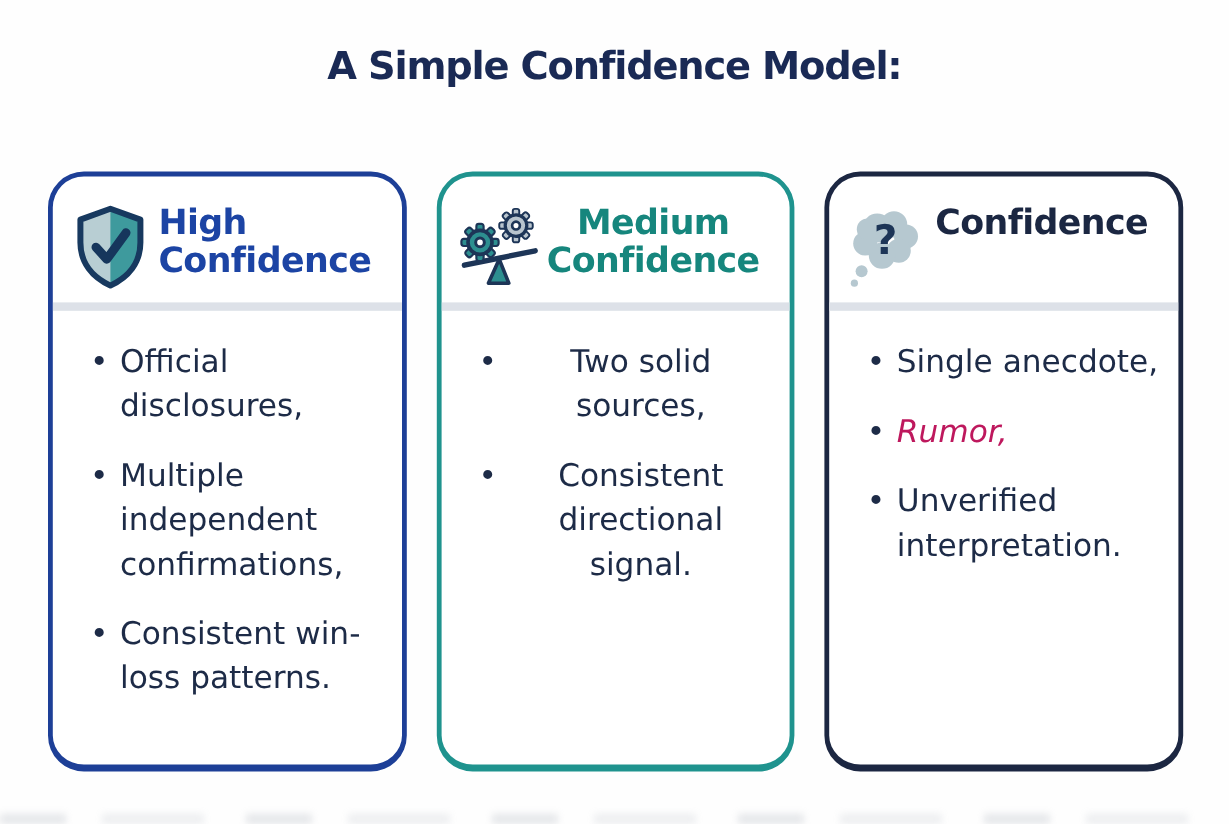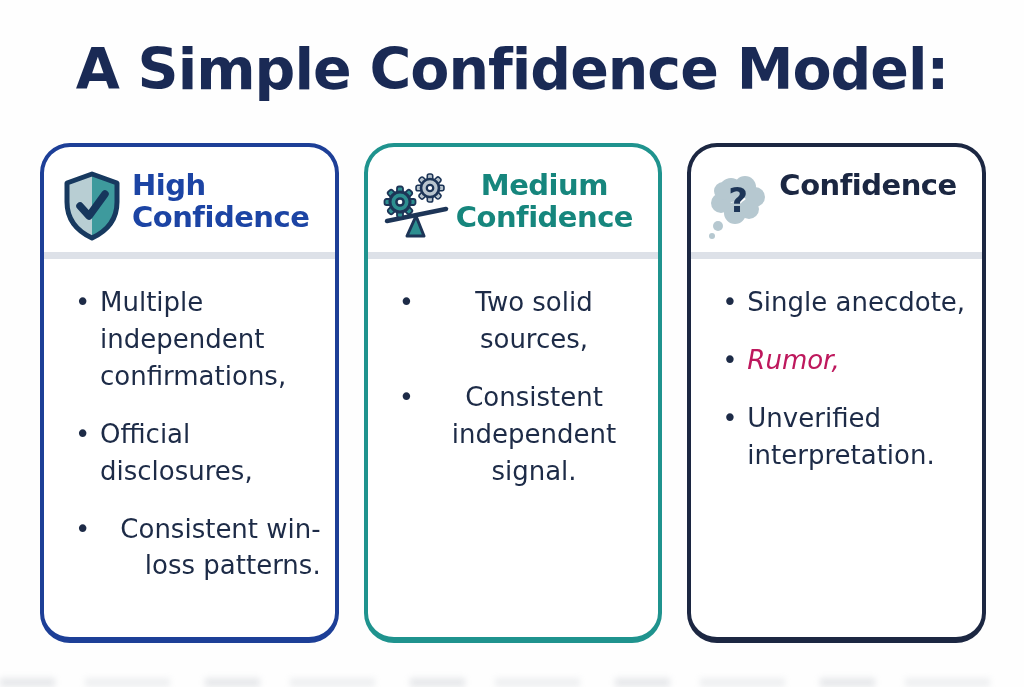--- a/index.html
+++ b/index.html
@@ -8,21 +8,21 @@
     width: 1024px; height: 687px;
     position: relative;
     background: #fefefe;
     font-family: "DejaVu Sans", "Liberation Sans", sans-serif;
     overflow: hidden;
   }
   .page-title {
     position: absolute;
     top: 36px; left: 0; width: 100%;
     text-align: center;
-    font-size: 57px;
+    font-size: 32px;
     font-weight: 800;
     letter-spacing: -1px;
     color: #1a2a55;
     margin: 0;
   }
   .cards-row {
     position: absolute;
     left: 40px; top: 143px;
     width: 946px; height: 500px;
     display: flex;
@@ -110,23 +110,23 @@
         <path d="M20 37 L29 47 L45 25" fill="none" stroke="#16365c" stroke-width="7.5" stroke-linecap="round" stroke-linejoin="round"></path>
       </svg>
       <div class="card-heading" style="color: rgb(28, 68, 164);">
         <span>High</span>
         <span>Confidence</span>
       </div>
     </div>
     <div class="card-divider" style="background: rgb(221, 225, 232);"></div>
     <div class="card-body">
       <ul class="bullet-list">
+        <li class="bullet-item" style="color: rgb(29, 43, 71);">Official disclosures,</li>
         <li class="bullet-item" style="color: rgb(29, 43, 71);">Multiple independent confirmations,</li>
-        <li class="bullet-item" style="color: rgb(29, 43, 71);">Official disclosures,</li>
-        <li class="bullet-item" style="color: rgb(29, 43, 71); text-align: right;">Consistent win-loss patterns.</li>
+        <li class="bullet-item" style="color: rgb(29, 43, 71);">Consistent win-loss patterns.</li>
       </ul>
     </div>
   </div>
 
   <div class="card" style="border-color: rgb(31, 147, 142); text-align: center;">
     <div class="card-header">
       <svg class="card-icon" viewBox="0 0 66 76" aria-hidden="true">
         <line x1="4" y1="52" x2="63" y2="40" stroke="#1d3557" stroke-width="4.5" stroke-linecap="round"></line>
         <g transform="translate(17,33)">
           <g fill="#2d8f90" stroke="#1d3557" stroke-width="1.8">
@@ -152,21 +152,21 @@
       </svg>
       <div class="card-heading" style="color: rgb(22, 134, 125);">
         <span>Medium</span>
         <span>Confidence</span>
       </div>
     </div>
     <div class="card-divider" style="background: rgb(221, 225, 232);"></div>
     <div class="card-body">
       <ul class="bullet-list">
         <li class="bullet-item" style="color: rgb(29, 43, 71);">Two solid sources,</li>
-        <li class="bullet-item" style="color: rgb(29, 43, 71);">Consistent independent signal.</li>
+        <li class="bullet-item" style="color: rgb(29, 43, 71);">Consistent directional signal.</li>
       </ul>
     </div>
   </div>
 
   <div class="card" style="border-color: rgb(28, 39, 66);">
     <div class="card-header">
       <svg class="card-icon" viewBox="0 0 64 76" aria-hidden="true">
         <g fill="#b6c8d0">
           <circle cx="24" cy="21" r="12"></circle>
           <circle cx="38" cy="18" r="11"></circle>

